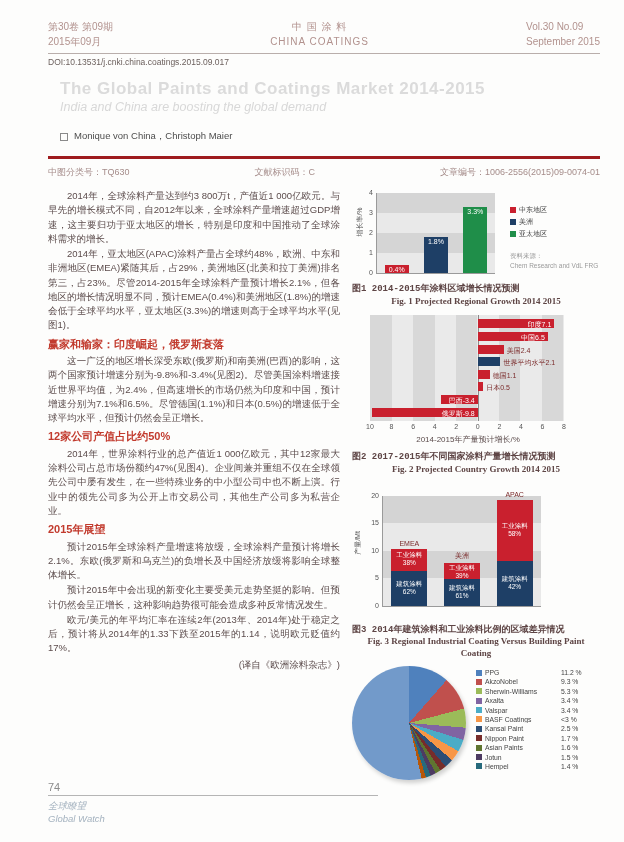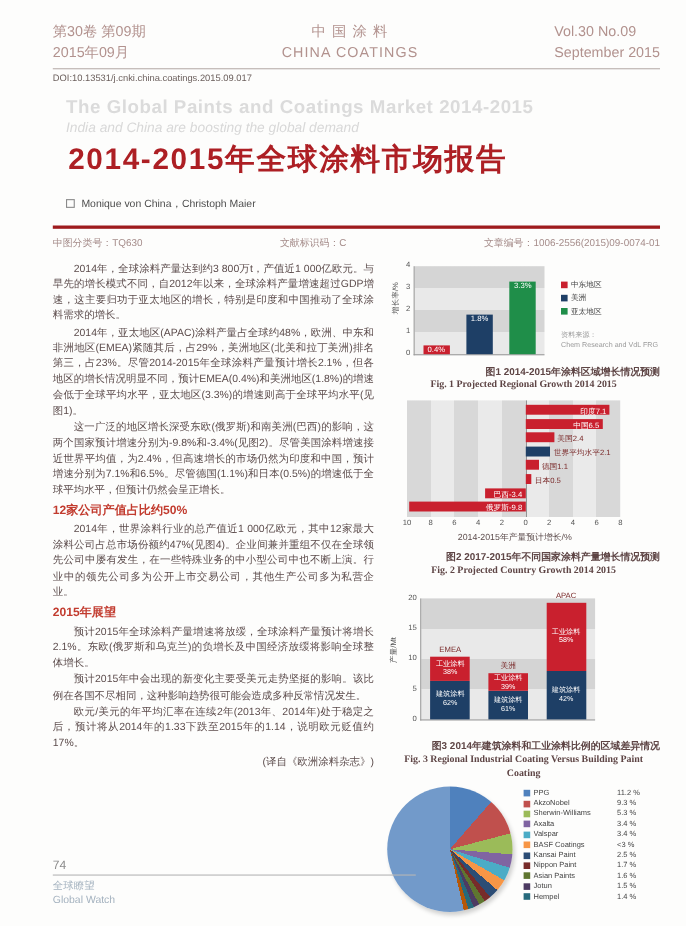--- a/index.html
+++ b/index.html
@@ -1,20 +1,20 @@
 <!DOCTYPE html>
 <html><head>
 <meta charset="utf-8">
 <style>
   html,body{margin:0;padding:0;}
   body{width:624px;height:842px;background:#fdfdfc;font-family:"Liberation Sans",sans-serif;overflow:hidden;}
   .sheet{position:relative;width:624px;height:842px;padding:20px 24px 0 48px;box-sizing:border-box;}
 
   
-  .hdr{display:flex;justify-content:space-between;font-size:13px;line-height:1.45;color:#b2928e;}
+  .hdr{display:flex;justify-content:space-between;font-size:10px;line-height:1.45;color:#b2928e;}
   .hdr-left{text-align:left;}
   .hdr-center{text-align:center;letter-spacing:1px;}
   .hdr-right{}
   .hdr-rule{border-top:1px solid #b9aeab;margin-top:4px;}
   .doi{font-size:8.5px;color:#6b5f5c;margin:3px 0 12px 0;}
 
   
   .ghost-title{font-size:17px;font-weight:bold;color:#dbdbdb;letter-spacing:.5px;margin-left:12px;}
   .ghost-sub{font-size:12.5px;font-style:italic;color:#d8d8d8;margin:1px 0 2px 12px;}
   .zh-title{margin:4px 0 0 14px;font-size:27px;font-weight:bold;color:#ad1f24;letter-spacing:1.5px;}
@@ -26,21 +26,21 @@
 
   
   .columns{display:flex;gap:12px;}
   .col-left{width:292px;font-size:9.5px;line-height:1.5;color:#5c4c4c;text-align:justify;}
   .col-left p{margin:0 0 1px 0;text-indent:2em;}
   .col-left .sec-h{color:#c23b2e;font-weight:bold;font-size:11px;margin:3px 0 2px 0;text-indent:0;}
   .col-left .closing{text-align:right;text-indent:0;margin-top:2px;}
   .col-right{flex:1;}
 
   .fig{margin-bottom:6px;}
-  .cap-zh{font-family:Liberation Sans, sans-serif;font-size:9px;font-weight:bold;color:#5e4545;text-align:right;margin-top:3px;line-height:1.3;}
+  .cap-zh{font-family:Liberation Mono, monospace;font-size:9px;font-weight:bold;color:#5e4545;text-align:left;margin-top:3px;line-height:1.3;}
   .cap-en{font-family:"Liberation Serif",serif;font-size:9px;font-weight:bold;color:#5e4545;text-align:center;line-height:1.3;}
 
   
   .f1-row{display:flex;align-items:flex-start;}
   .f1-box{position:relative;width:152px;height:92px;}
   .f1-plot{position:absolute;left:24px;top:4px;width:118px;height:80px;border-left:1px solid #9a9a9a;border-bottom:1px solid #9a9a9a;
            background:repeating-linear-gradient(to top,#e9e9e9 0 20px,#d5d5d5 20px 40px);}
   .f1-ylabel{position:absolute;left:-7px;top:28px;font-size:7px;color:#555;transform:rotate(-90deg);transform-origin:center;white-space:nowrap;}
   .f1-tick{position:absolute;width:12px;text-align:right;font-size:7px;color:#555;}
   .f1-bar{position:absolute;bottom:0;width:24px;}
@@ -77,21 +77,21 @@
   .f4-pie{width:114px;height:114px;border-radius:50%;flex:none;box-shadow:2px 3px 4px rgba(0,0,0,.18);}
   .f4-legend{margin-left:10px;padding-top:2px;flex:1;}
   .f4-leg-row{display:flex;align-items:center;height:9.4px;font-size:6.8px;color:#444;}
   .f4-leg-row .leg-sw{width:6px;height:6px;}
   .f4-name{width:76px;white-space:nowrap;overflow:hidden;}
   .f4-val{white-space:nowrap;}
 
   
   .footer{position:absolute;left:48px;bottom:16px;}
   .pagenum{font-size:11px;color:#8b8b8b;border-bottom:1px solid #b5b5b5;width:330px;padding-bottom:2px;}
-  .colname{margin-top:4px;font-size:9.5px;color:#a4b2bf;line-height:1.35;}
+  .colname{margin-top:4px;font-size:9.5px;color:#a4b2bf;line-height:1.35;font-style:italic;}
 </style>
 </head>
 <body>
 
 <div class="sheet">
 
   <div class="hdr">
     <div class="hdr-left">
       <div>第30卷 第09期</div>
       <div>2015年09月</div>
@@ -103,45 +103,45 @@
     <div class="hdr-right">
       <div>Vol.30 No.09</div>
       <div>September  2015</div>
     </div>
   </div>
   <div class="hdr-rule"></div>
   <div class="doi">DOI:10.13531/j.cnki.china.coatings.2015.09.017</div>
 
   <div class="ghost-title">The Global Paints and Coatings Market 2014-2015</div>
   <div class="ghost-sub">India and China are boosting the global demand</div>
-  <div class="zh-title">2014-2015年全球涂料市场报告</div>
 
   <div class="authors">
     <span class="author-box"></span>
     <span>Monique von China，Christoph Maier</span>
   </div>
 
   <div class="red-rule"></div>
 
   <div class="meta">
     <span>中图分类号：TQ630</span>
     <span>文献标识码：C</span>
     <span>文章编号：1006-2556(2015)09-0074-01</span>
   </div>
 
   <div class="columns">
     <div class="col-left" id="article-body">
         <p>2014年，全球涂料产量达到约3 800万t，产值近1 000亿欧元。与早先的增长模式不同，自2012年以来，全球涂料产量增速超过GDP增速，这主要归功于亚太地区的增长，特别是印度和中国推动了全球涂料需求的增长。</p>
         <p>2014年，亚太地区(APAC)涂料产量占全球约48%，欧洲、中东和非洲地区(EMEA)紧随其后，占29%，美洲地区(北美和拉丁美洲)排名第三，占23%。尽管2014-2015年全球涂料产量预计增长2.1%，但各地区的增长情况明显不同，预计EMEA(0.4%)和美洲地区(1.8%)的增速会低于全球平均水平，亚太地区(3.3%)的增速则高于全球平均水平(见图1)。</p>
+        <p class="sec-h">赢家和输家：印度崛起，俄罗斯衰落</p>
         <p>这一广泛的地区增长深受东欧(俄罗斯)和南美洲(巴西)的影响，这两个国家预计增速分别为-9.8%和-3.4%(见图2)。尽管美国涂料增速接近世界平均值，为2.4%，但高速增长的市场仍然为印度和中国，预计增速分别为7.1%和6.5%。尽管德国(1.1%)和日本(0.5%)的增速低于全球平均水平，但预计仍然会呈正增长。</p>
         <p class="sec-h">12家公司产值占比约50%</p>
         <p>2014年，世界涂料行业的总产值近1 000亿欧元，其中12家最大涂料公司占总市场份额约47%(见图4)。企业间兼并重组不仅在全球领先公司中屡有发生，在一些特殊业务的中小型公司中也不断上演。行业中的领先公司多为公开上市交易公司，其他生产公司多为私营企业。</p>
         <p class="sec-h">2015年展望</p>
         <p>预计2015年全球涂料产量增速将放缓，全球涂料产量预计将增长2.1%。东欧(俄罗斯和乌克兰)的负增长及中国经济放缓将影响全球整体增长。</p>
-        <p>预计2015年中会出现的新变化主要受美元走势坚挺的影响。该比例在各国不尽相同，这种影响趋势很可能会造成多种反常情况发生。</p>
+        <p>预计2015年中会出现的新变化主要受美元走势坚挺的影响。但预计仍然会呈正增长，这种影响趋势很可能会造成多种反常情况发生。</p>
         <p>欧元/美元的年平均汇率在连续2年(2013年、2014年)处于稳定之后，预计将从2014年的1.33下跌至2015年的1.14，说明欧元贬值约17%。</p>
         <p class="closing">(译自《欧洲涂料杂志》)</p>
       </div>
 
     <div class="col-right">
 
       <div class="fig">
         <div class="f1-row">
           <div class="f1-box" id="f1-box">
               <div class="f1-ylabel">增长率/%</div>

